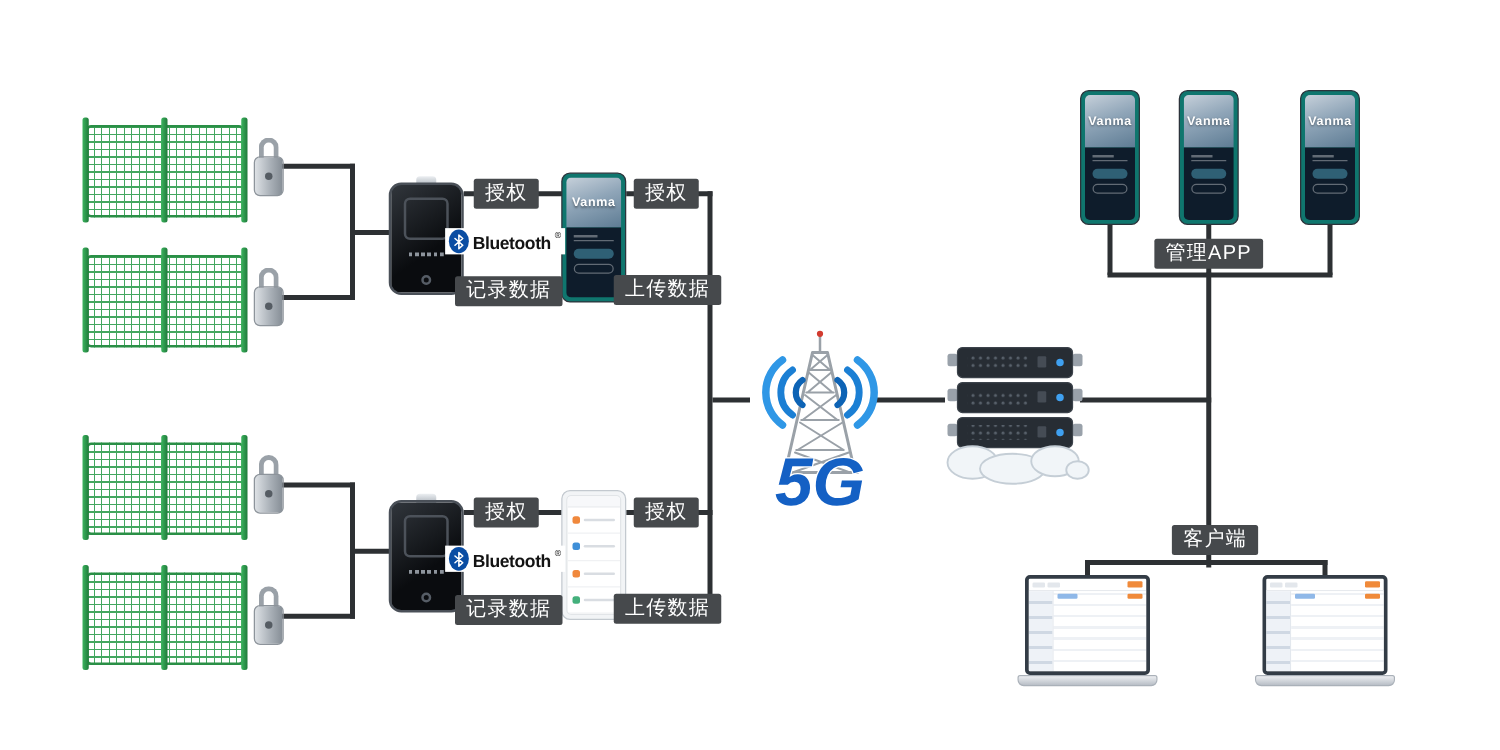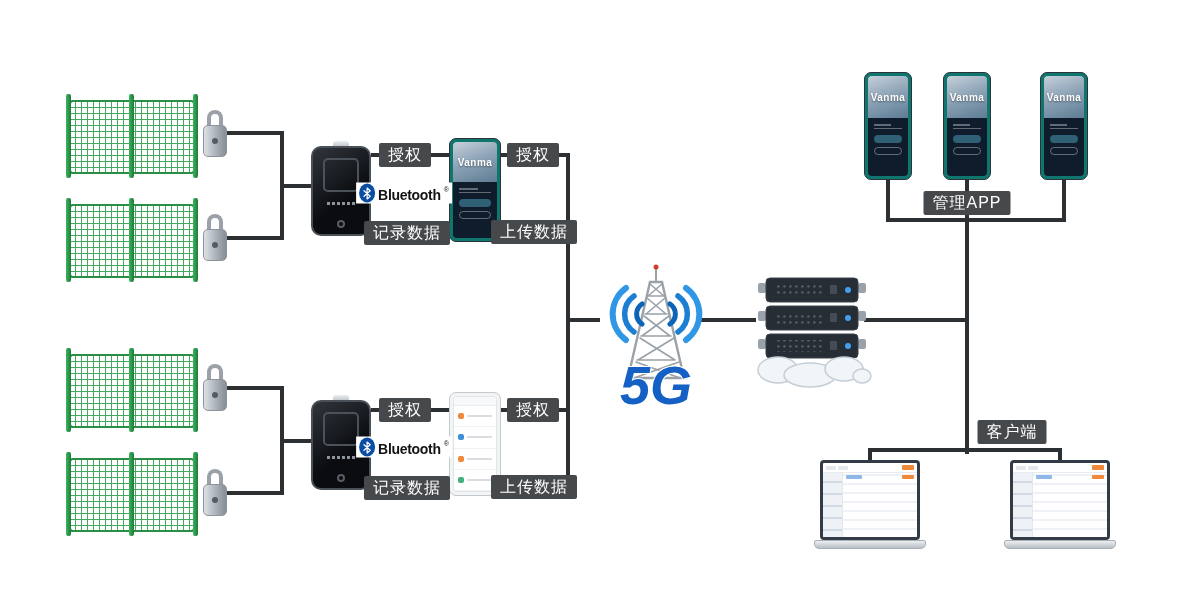--- a/index.html
+++ b/index.html
@@ -246,21 +246,21 @@
 
   <div class="chip" style="left:405px;top:155px">授权</div>
   <div class="chip" style="left:407px;top:233px">记录数据</div>
   <div class="chip" style="left:533px;top:155px">授权</div>
   <div class="chip" style="left:534px;top:232px">上传数据</div>
   <div class="chip" style="left:405px;top:410px">授权</div>
   <div class="chip" style="left:407px;top:488px">记录数据</div>
   <div class="chip" style="left:533px;top:410px">授权</div>
   <div class="chip" style="left:534px;top:487px">上传数据</div>
   <div class="chip" style="left:967px;top:203px">管理APP</div>
-  <div class="chip" style="left:1012px;top:432px">客户端</div>
+  <div class="chip" style="left:972px;top:432px">客户端</div>
 
   <div class="tower" style="left:596px;top:262px">
     <svg width="120" height="150" viewBox="0 0 120 150">
       <g stroke="#9aa1a8" stroke-width="2.4" fill="none" stroke-linecap="round">
         <path d="M54,20 L32,116 M66,20 L88,116 M54,20 L66,20 M30,116 L90,116"></path>
         <path d="M60,6 L60,20" stroke-width="2"></path>
         <path stroke-width="1.6" d="M54,22 L68,34 M66,22 L52,34 M52,34 L68,34
           M51,36 L70,52 M69,36 L50,52 M49,52 L71,52
           M48,54 L74,74 M73,54 L46,74 M45,74 L75,74
           M44,76 L79,98 M78,76 L42,98 M41,98 L79,98

